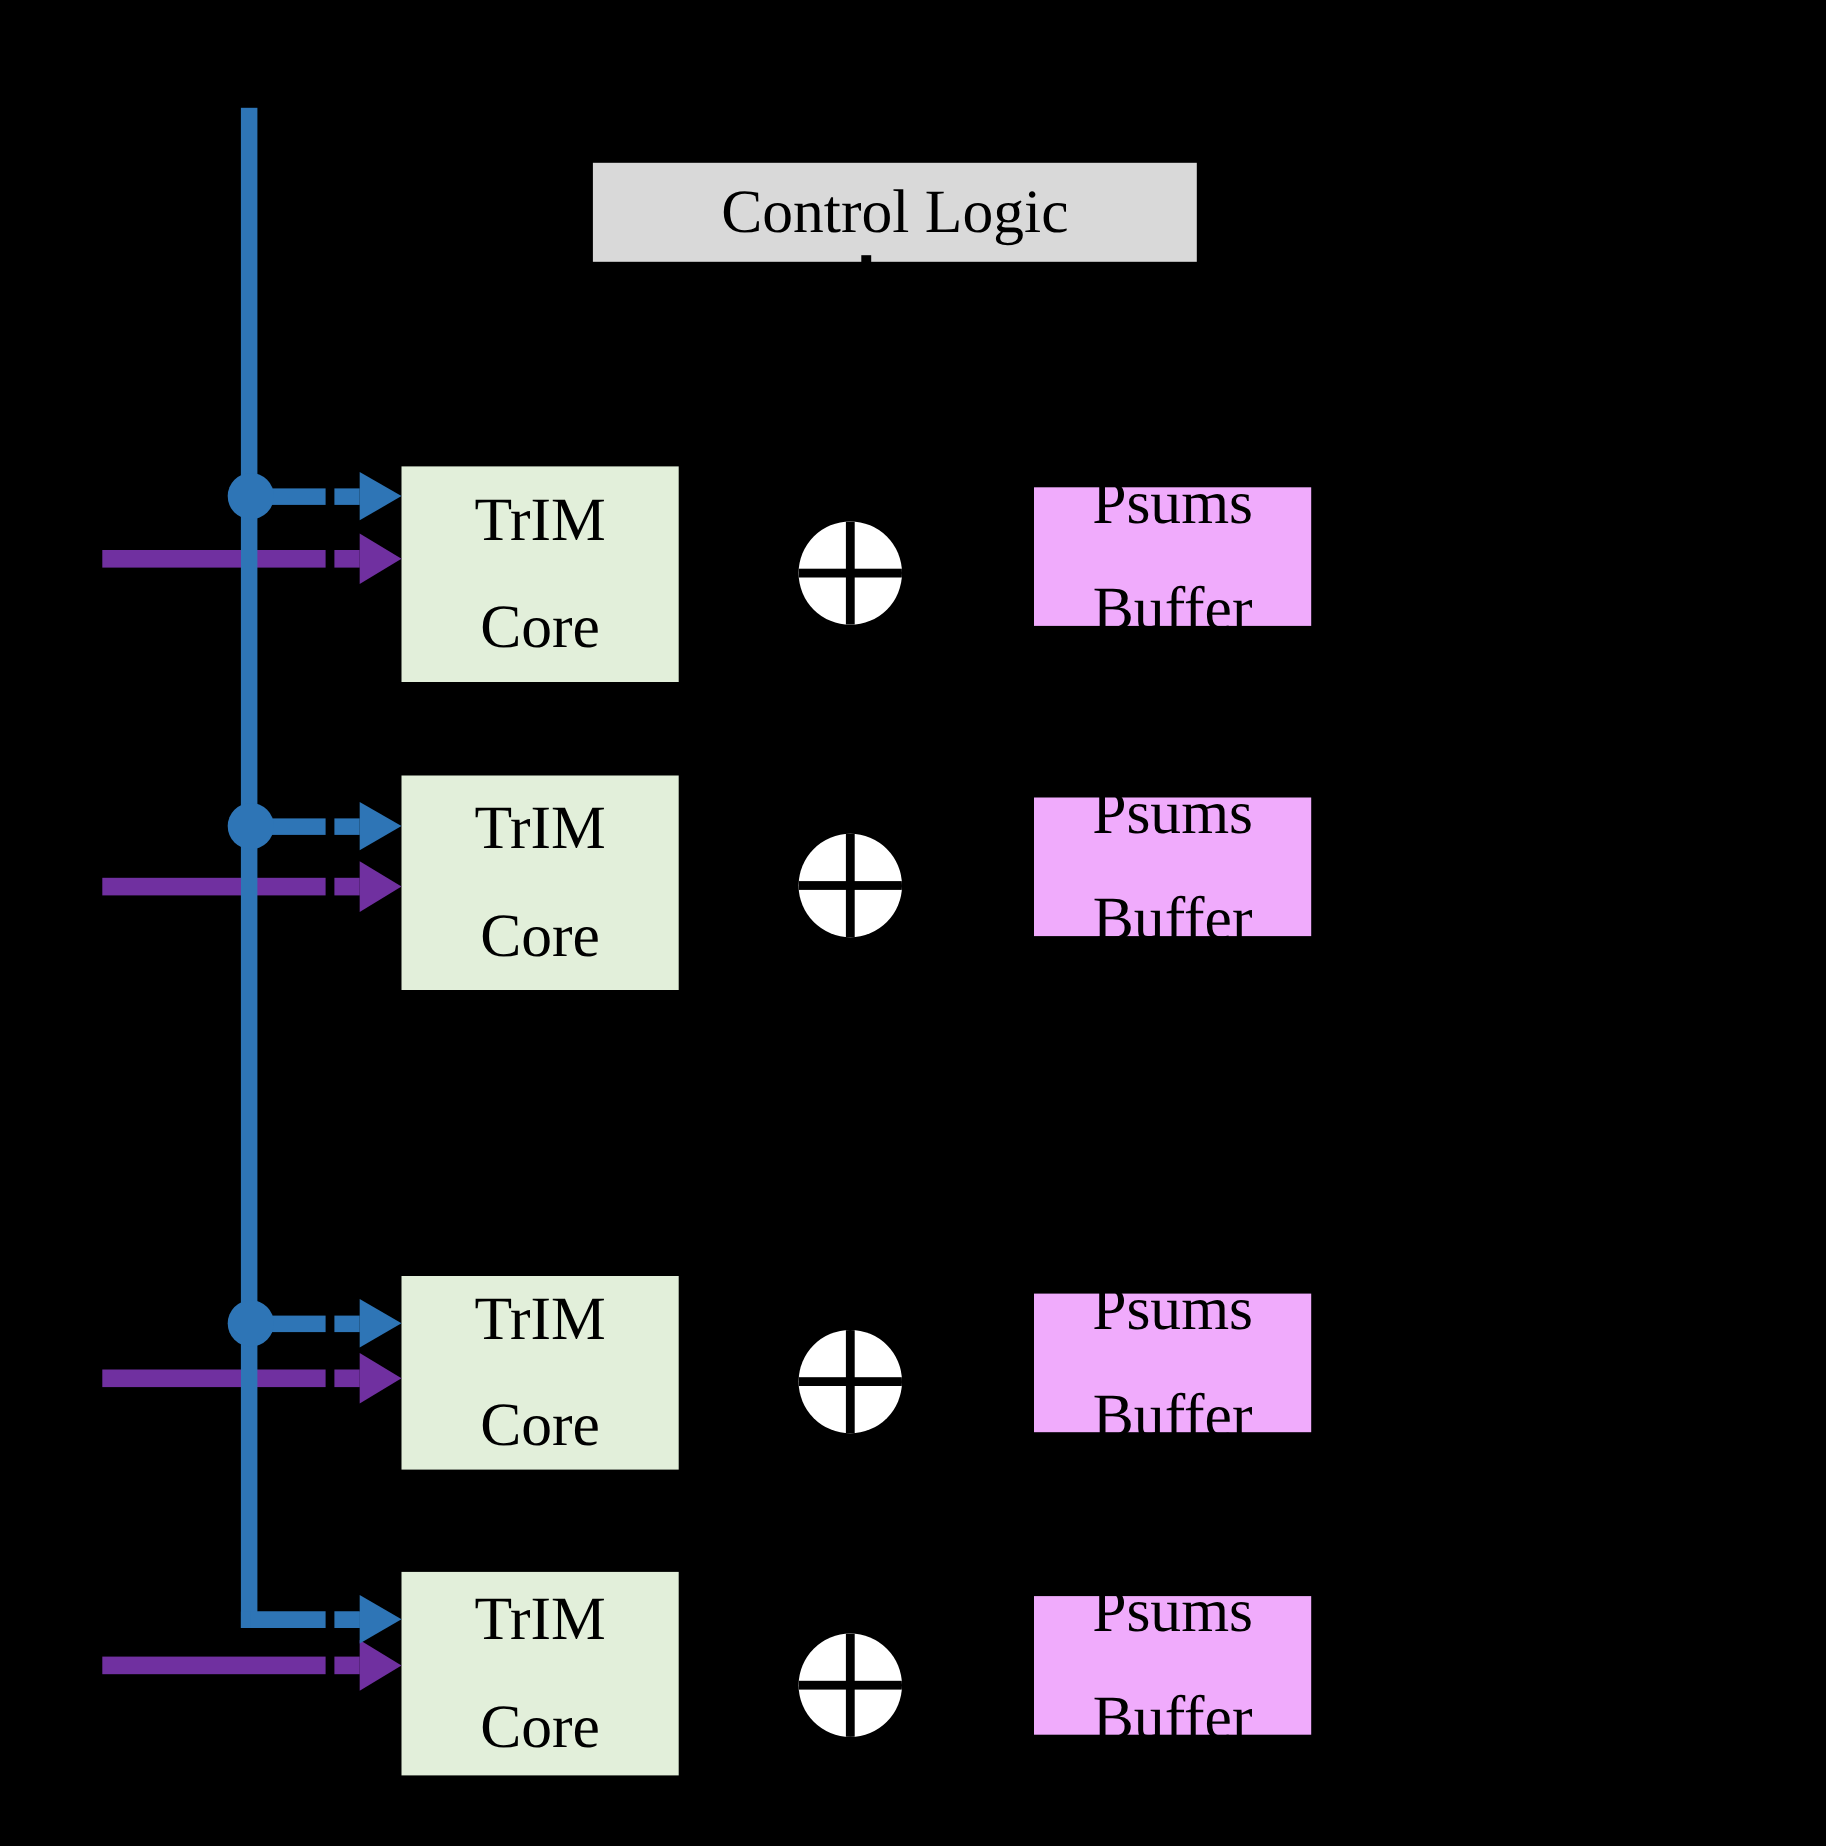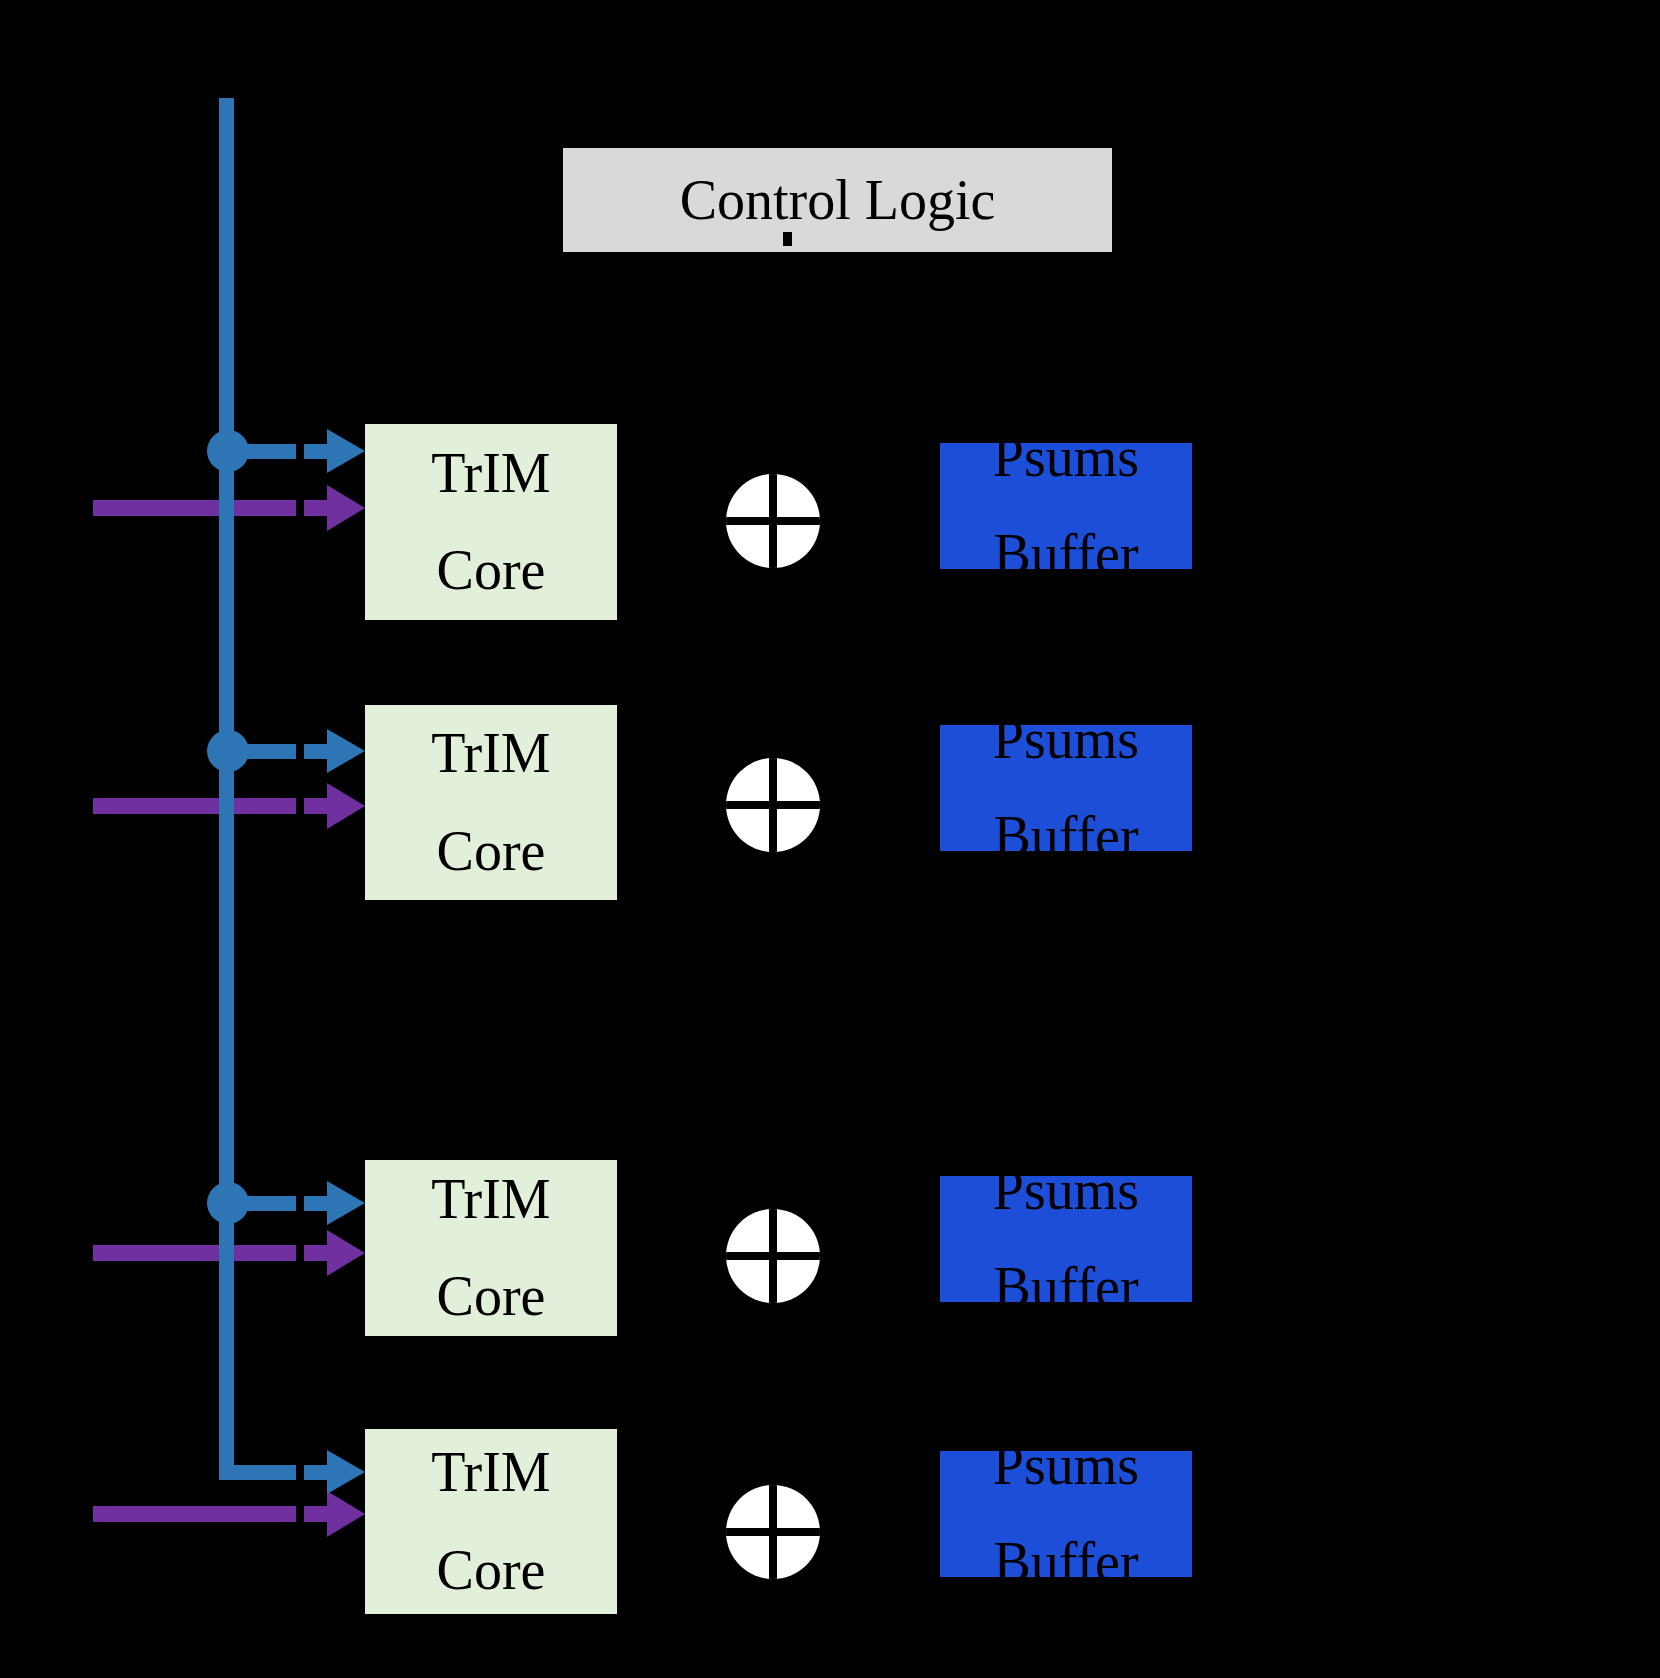--- a/index.html
+++ b/index.html
@@ -47,23 +47,23 @@
 
   
   .box{
     display:flex;flex-direction:column;
     align-items:center;justify-content:center;
     text-align:center;font-size:56px;line-height:0.95;
     z-index:1;
     gap:44px;
   }
   .core{left:365px;width:252px;background:#E2EFDA;}
-  .buffer{left:940px;width:252px;height:126px;background:#1d4ed8;}
+  .buffer{left:940px;width:252px;height:126px;background:#f0abfc;}
   .control{
-    left:563px;top:148px;width:549px;height:104px;
+    left:539px;top:148px;width:549px;height:90px;
     background:#D9D9D9;
     display:flex;align-items:center;justify-content:center;
     font-size:56px;z-index:1;
   }
   .control-notch{left:783px;top:232px;width:9px;height:14px;background:#000;z-index:2;}
 
   
   .adder{
     width:94px;height:94px;border-radius:50%;
     background:#FFFFFF;overflow:hidden;z-index:2;left:726px;

